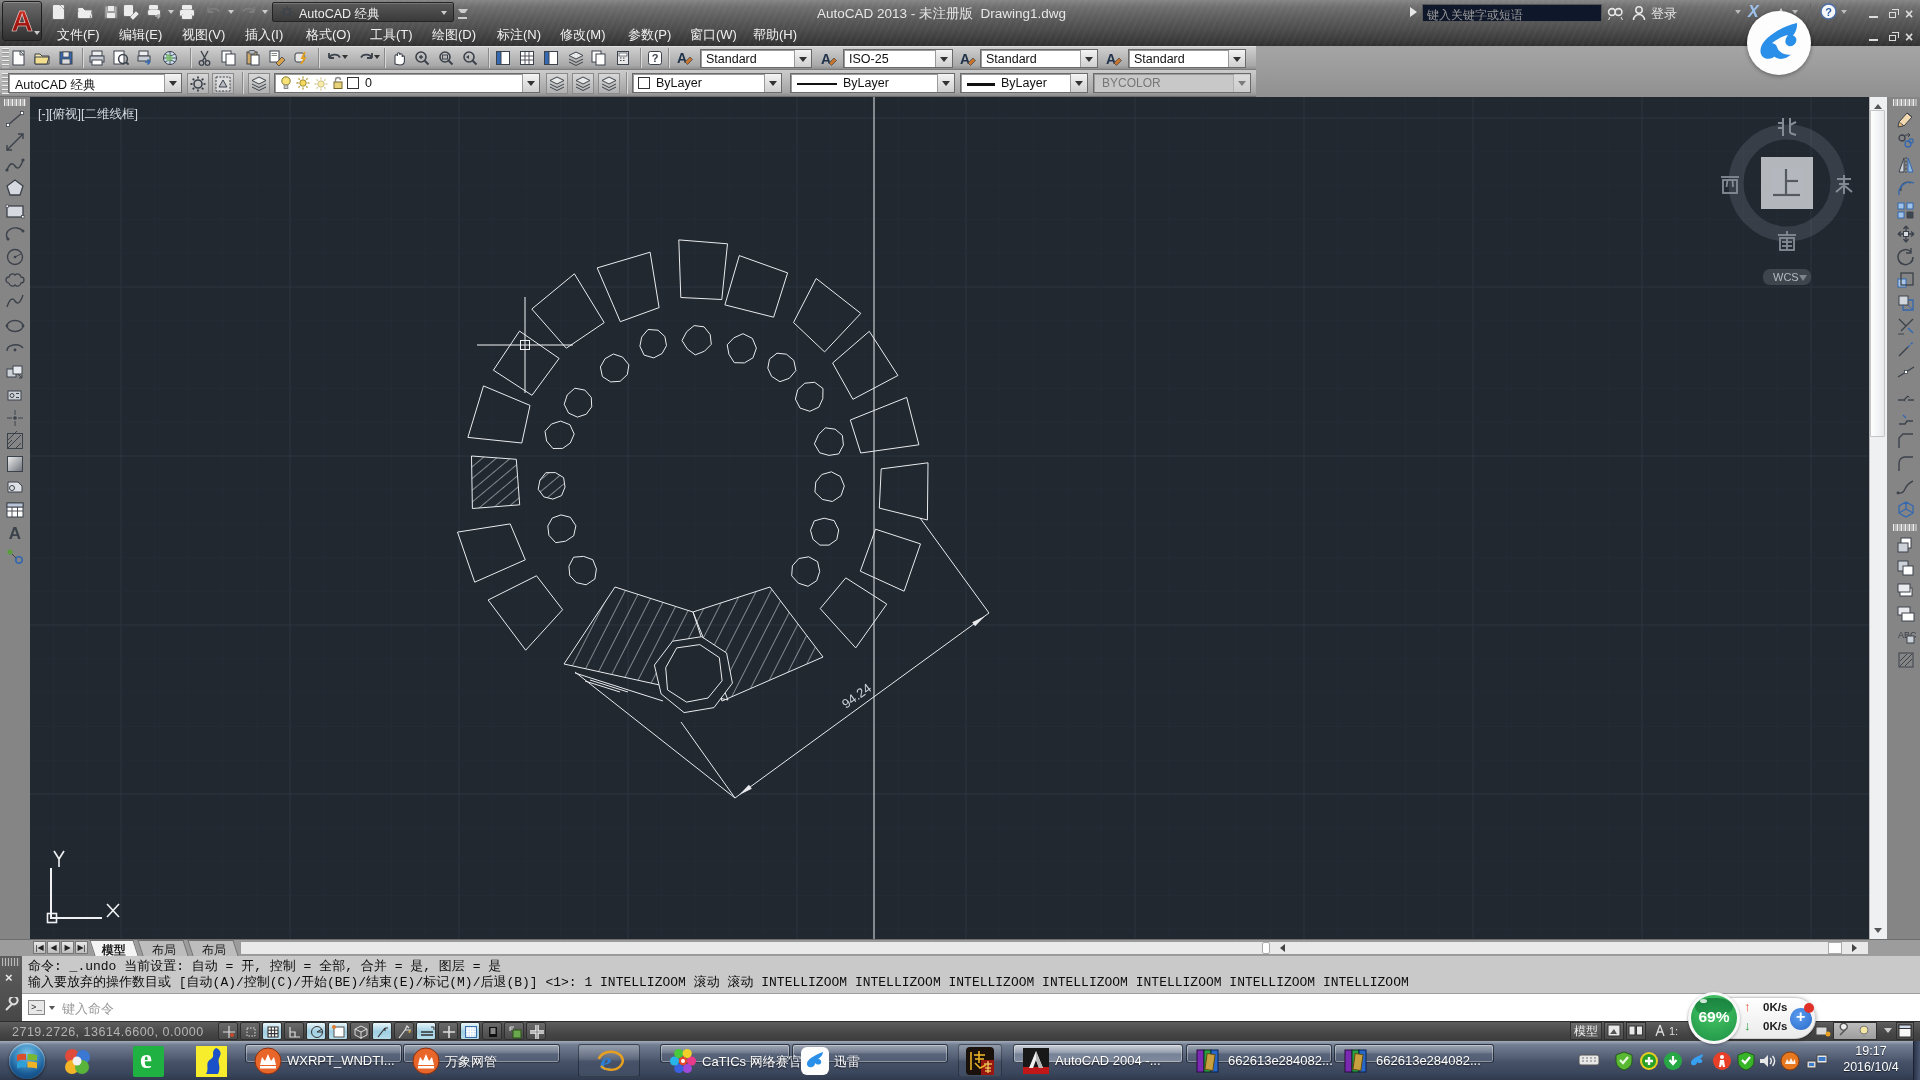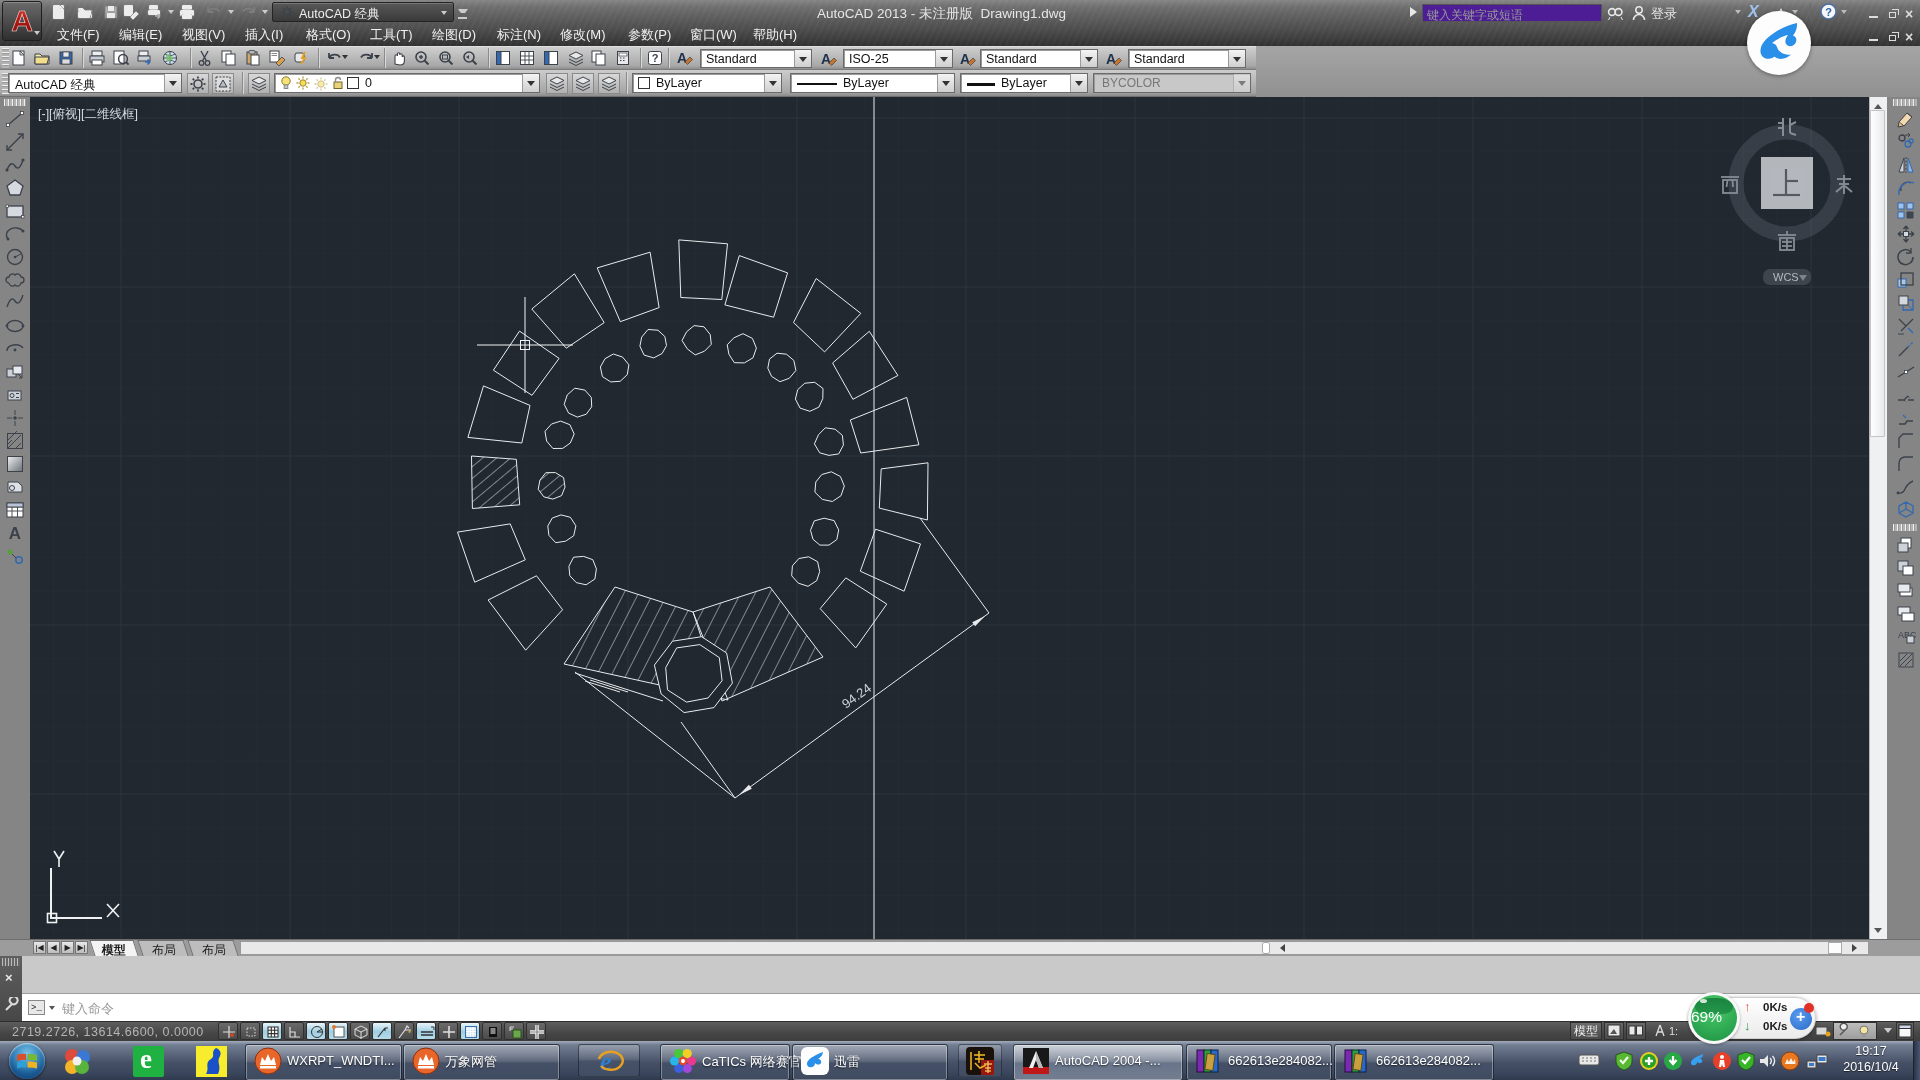--- a/index.html
+++ b/index.html
@@ -27,21 +27,21 @@
 .tabtxt{display:block;transform:skewX(-18deg)}
 #cmdwin{left:0;top:956px;width:1920px;height:65px;background:#c9c9c9}
 #cmdstrip{position:absolute;left:0;top:0;width:22px;height:65px;background:linear-gradient(180deg,#5f5f5f,#474747)}
 #cmdtext{position:absolute;left:28px;top:3px;font-family:"Liberation Mono",monospace;font-size:13px;color:#0d0d0d;line-height:15.5px;white-space:pre}
 #cmdinput{position:absolute;left:22px;top:993px;width:1898px;height:28px;background:#fff;border-top:1px solid #9e9e9e}
 #statusbar{left:0;top:1021px;width:1920px;height:20px;background:linear-gradient(180deg,#5d5d5d,#464646 60%,#3d3d3d);border-top:1px solid #2e2e2e}
 .sbtn{position:absolute;top:1px;width:20px;height:18px;border:1px solid #2f2f2f;border-radius:2px;background:linear-gradient(180deg,#6a6a6a,#4a4a4a)}
 .sbtn.lit{background:linear-gradient(180deg,#e8f4fa,#9fcfe2 55%,#b7dcea)}
 #taskbar{left:0;top:1041px;width:1920px;height:39px;
  background:linear-gradient(180deg,#a3acba 0%,#717d91 10%,#545f75 42%,#465167 55%,#3a465c 82%,#303a4e 100%)}
-.tbtn{position:absolute;top:1044px;height:37px;border-radius:3px;border:1px solid rgba(20,28,40,.75);
+.tbtn{position:absolute;top:1044px;height:19px;border-radius:3px;border:1px solid rgba(20,28,40,.75);
  background:linear-gradient(180deg,rgba(255,255,255,.34),rgba(255,255,255,.12) 46%,rgba(70,85,108,.15) 52%,rgba(120,134,155,.20));
  box-shadow:inset 0 0 0 1px rgba(255,255,255,.35);color:#fff;font-size:13px}
 .tbtn.active{background:linear-gradient(180deg,rgba(255,255,255,.65),rgba(235,240,247,.38) 46%,rgba(160,175,195,.38) 52%,rgba(190,200,215,.48))}
 .tlabel{position:absolute;left:41px;top:8px;white-space:nowrap;overflow:hidden;text-shadow:0 1px 2px rgba(0,0,0,.7)}
 .tray{position:absolute;top:1051px;width:19px;height:19px;border-radius:3px}
 #clock{position:absolute;left:1836px;top:1044px;width:70px;color:#fff;font-size:12.5px;text-align:center;text-shadow:0 1px 1px rgba(0,0,0,.6)}
 </style></head><body>
 <div id="root">
     <div id="titlemenu" class="abs">
       <div class="stripes"></div>
@@ -112,21 +112,21 @@
         </svg></span>
 <span style="position:absolute;left:26px;top:3px;color:#eee;font-size:12.5px">AutoCAD 经典</span>
 <span style="position:absolute;right:6px;top:8px;border:3.5px solid transparent;border-top:4.5px solid #ccc"></span>
     </div>
     <div class="abs" style="left:458px;top:6px;width:10px;height:10px">
       <div style="border:3.5px solid transparent;border-top:4.5px solid #ccc;margin-top:3px"></div>
       <div style="width:9px;height:1.5px;background:#ccc;margin-top:1px"></div>
     </div>
     <div class="ttxt" style="left:817px;top:5px">AutoCAD 2013 - 未注册版 &nbsp;Drawing1.dwg</div>
     <div class="abs" style="left:1410px;top:7px;width:0;height:0;border:5px solid transparent;border-left:7px solid #e8e8e8"></div>
-    <div class="abs" style="left:1422px;top:4px;width:180px;height:18px;background:#4c1d95;border:1px solid #555">
+    <div class="abs" style="left:1422px;top:4px;width:180px;height:18px;background:#0f172a;border:1px solid #555">
       <span style="position:absolute;left:4px;top:2px;font-size:12px;color:#999">键入关键字或短语</span>
     </div>
     <div class="abs" style="left:1606px;top:4px"><svg width="18" height="18" viewBox="0 0 18 18">
         <circle cx="6" cy="8" r="3.4" fill="none" stroke="#e8e8e8" stroke-width="1.6"></circle>
         <circle cx="12.5" cy="8" r="3.4" fill="none" stroke="#e8e8e8" stroke-width="1.6"></circle>
         <path d="M4 13 l-1.5 3 M15 13 l1.5 3" stroke="#e8e8e8"></path>
       </svg></div>
     <div class="abs" style="left:1630px;top:4px"><svg width="18" height="18" viewBox="0 0 18 18">
         <circle cx="9" cy="6" r="3.2" fill="none" stroke="#e8e8e8" stroke-width="1.5"></circle>
         <path d="M3.5 16 a5.5 5.5 0 0 1 11 0" fill="none" stroke="#e8e8e8" stroke-width="1.5"></path>
@@ -847,20 +847,22 @@
     <div class="abs" style="left:1276px;top:944px;border:4px solid transparent;border-right:5px solid #444"></div>
     <div class="abs" style="left:1852px;top:944px;border:4px solid transparent;border-left:5px solid #444"></div>
     <div class="abs" style="left:1828px;top:942px;width:14px;height:12px;background:#fdfdfd;border:1px solid #aaa"></div>
     <div id="cmdwin" class="abs"></div>
     <div id="cmdstrip" class="abs" style="top:956px"></div>
     <div class="abs" style="left:2px;top:958px;width:18px;height:8px;background:repeating-linear-gradient(90deg,#bbb 0 1px,#666 1px 3px)"></div>
     <div class="abs" style="left:5px;top:970px;color:#e8e8e8;font-size:13px;font-weight:bold">×</div>
     <div class="abs" style="left:4px;top:997px"><svg width="15" height="15" viewBox="0 0 15 15">
         <path d="M2 13 L8 7 M8 7 a4 4 0 1 0 -2 -2 z" stroke="#ddd" stroke-width="2" fill="none"></path>
       </svg></div>
+    <div id="cmdtext" class="abs" style="top:959px">命令: _.undo 当前设置: 自动 = 开, 控制 = 全部, 合并 = 是, 图层 = 是
+输入要放弃的操作数目或 [自动(A)/控制(C)/开始(BE)/结束(E)/标记(M)/后退(B)] &lt;1&gt;: 1 INTELLIZOOM 滚动 滚动 INTELLIZOOM INTELLIZOOM INTELLIZOOM INTELLIZOOM INTELLIZOOM INTELLIZOOM INTELLIZOOM</div>
     <div id="cmdinput" class="abs"></div>
     <div class="abs" style="left:28px;top:1000px;width:17px;height:15px;background:#e8e8e8;border:1px solid #888;font-family:Liberation Mono;font-size:9px;color:#222;text-align:center;line-height:14px">&gt;_</div>
     <div class="abs" style="left:49px;top:1006px;border:3.5px solid transparent;border-top:4.5px solid #555"></div>
     <div class="abs" style="left:62px;top:1000px;color:#9a9a9a;font-size:13px">键入命令</div>
     <div id="statusbar" class="abs"></div>
     <div class="abs" style="left:12px;top:1025px;color:#b4b4b4;font-size:12.5px;letter-spacing:.5px">2719.2726, 13614.6600, 0.0000</div>
     <div class="sbtn" style="left:218px;top:1022px"><svg width="20" height="18" viewBox="0 0 20 18">
         <g transform="translate(0,-1)">
           <path d="M10 4 v12 M4 10 h12" stroke="#ddd" stroke-width="1.2"></path>
           <circle cx="13" cy="13" r="2" fill="#c84a2a"></circle>
@@ -1139,21 +1141,21 @@
     <div class="abs" style="left:1747px;top:11px;width:64px;height:64px;border-radius:50%;background:#fdfdfd;box-shadow:0 1px 4px rgba(0,0,0,.4)">
 <svg width="64" height="64">
         <path d="M50 12 C42 14 34 17 27 22 C19 27 14 33 13.5 39 C13 45 17.5 48.5 23 47.5 C28 46.5 31 43 30.5 37.5 C30 34.5 28 32.5 25 32 C30 28 36 25 41 24 C38 28 37.5 32 40 34 C43 36.5 47.5 35 49 31 C50 28 49 25.5 46 24.5 C49 21 50.5 16 50 12 Z" fill="#2a8fe8"></path>
         <path d="M30.5 37.5 C33 42 38 44.5 44 43.5 C40 47.5 34 49 29.5 47 C27 45.8 25.8 43.5 26 41 Z" fill="#2a8fe8"></path>
       </svg></div>
     <div class="abs" style="left:1690px;top:997px;width:126px;height:42px;border-radius:21px;background:linear-gradient(180deg,#ffffff,#ebebeb);box-shadow:0 1px 4px rgba(0,0,0,.35);border:1px solid #cfcfcf"></div>
     <div class="abs" style="left:1688px;top:992px;width:52px;height:52px;border-radius:50%;background:#f8f8f8;box-shadow:0 1px 3px rgba(0,0,0,.3)"></div>
     <div class="abs" style="left:1691px;top:995px;width:46px;height:46px;border-radius:50%;background:radial-gradient(circle at 50% 28%,#4ecb70 0%,#35b258 45%,#1d8f44 100%)">
 <div style="position:absolute;left:4px;top:3px;width:38px;height:16px;border-radius:19px 19px 14px 14px/12px 12px 8px 8px;background:linear-gradient(180deg,#157a3a,#1d8f44);opacity:.85"></div>
 <div style="position:absolute;left:9px;top:4px;width:7px;height:4px;border-radius:50%;background:rgba(255,255,255,.8)"></div>
-      <div style="position:absolute;left:0;right:0;top:13px;text-align:left;color:#fff;font-size:15.5px;font-weight:normal">69%</div>
+      <div style="position:absolute;left:0;right:0;top:13px;text-align:center;color:#fff;font-size:15.5px;font-weight:bold">69%</div>
     </div>
     <div class="abs" style="left:1744px;top:999px;color:#e05030;font-size:13px;font-weight:bold">↑</div>
     <div class="abs" style="left:1744px;top:1018px;color:#2a9a40;font-size:13px;font-weight:bold">↓</div>
     <div class="abs" style="left:1763px;top:1001px;color:#1a1a1a;font-size:11.5px;font-weight:bold">0K/s</div>
     <div class="abs" style="left:1763px;top:1020px;color:#1a1a1a;font-size:11.5px;font-weight:bold">0K/s</div>
     <div class="abs" style="left:1790px;top:1008px;width:22px;height:22px;border-radius:50%;background:radial-gradient(circle at 40% 35%,#5a9cf0,#2a6ac8)">
       <span style="position:absolute;left:6px;top:0px;color:#fff;font-size:16px;font-weight:bold">+</span>
     </div>
     <div class="abs" style="left:1804px;top:1003px;width:10px;height:10px;border-radius:50%;background:#e03028"></div>
   </div>

